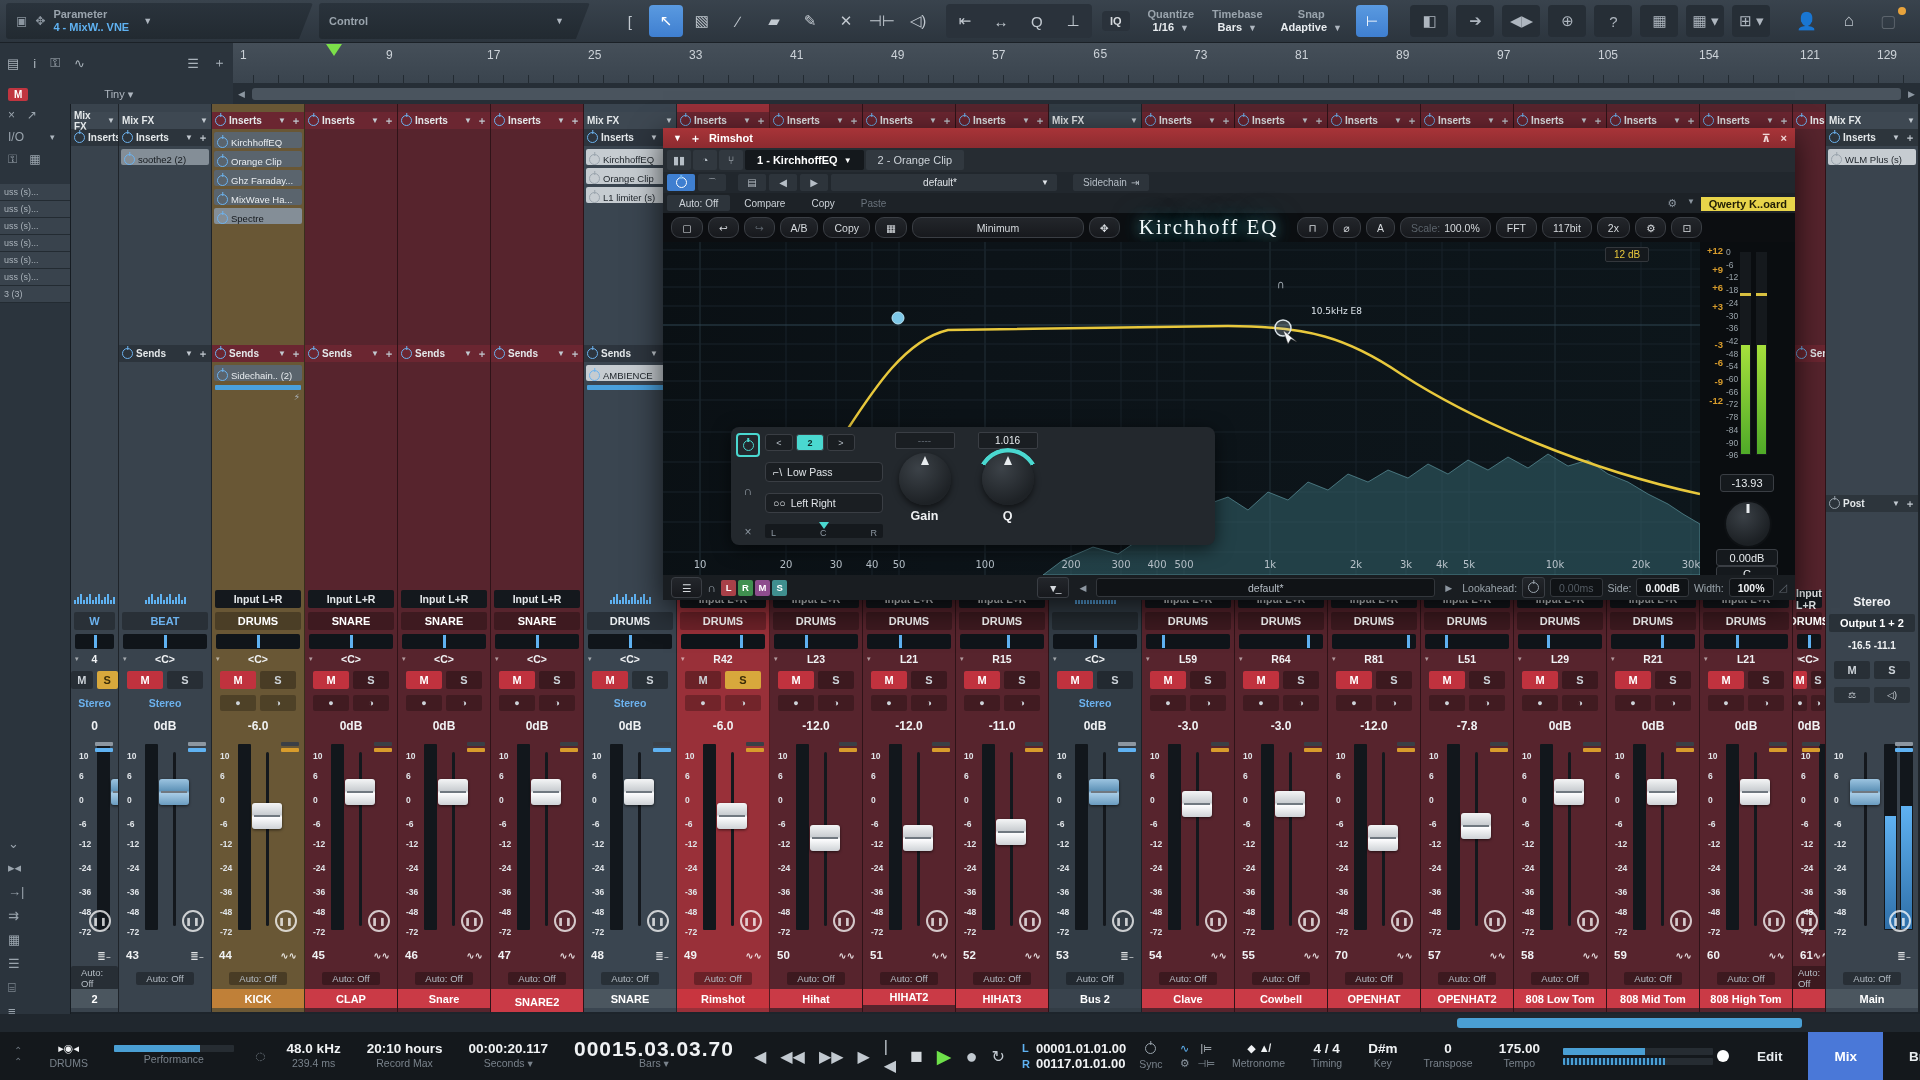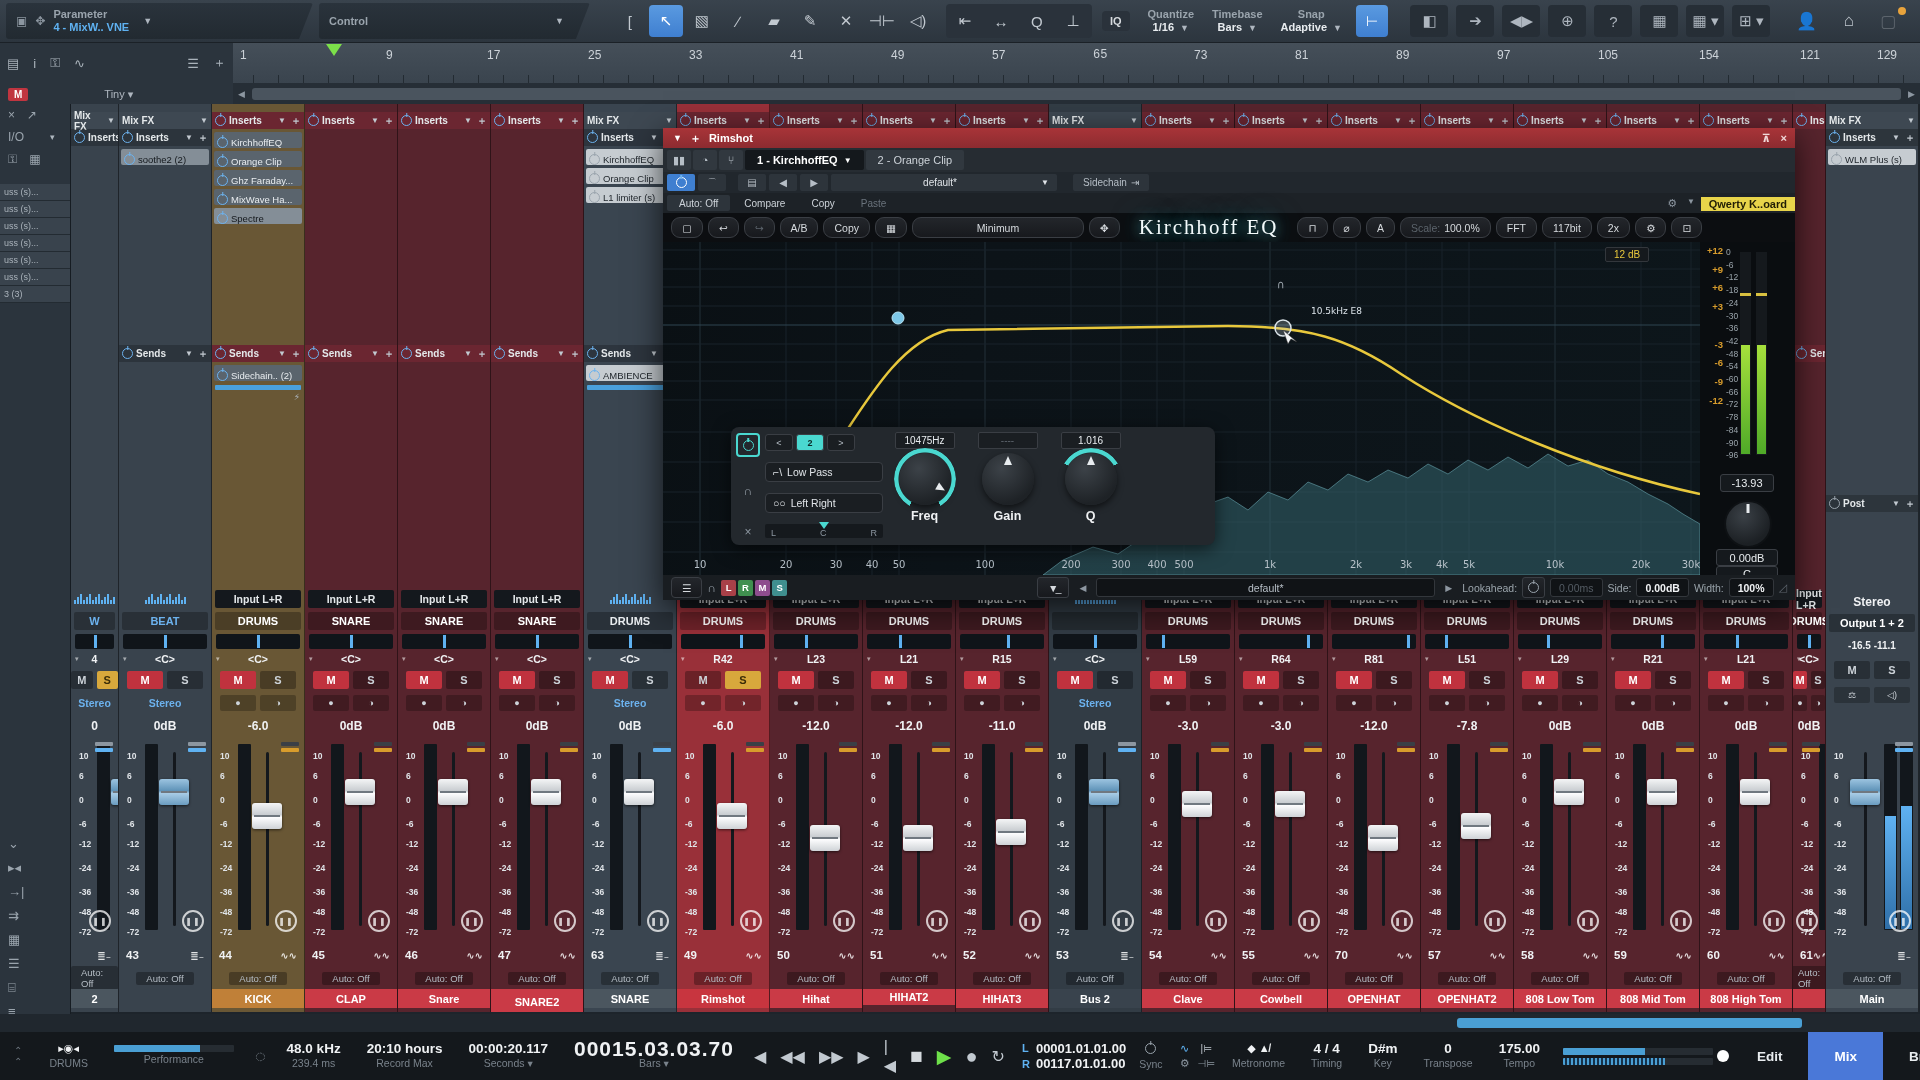--- a/index.html
+++ b/index.html
@@ -893,21 +893,21 @@
           <div class="fmeter"></div>
           <div class="ftrack" style="left: 54px;"></div>
           <div class="fhandle" style="left: 40px; top: 39px;"></div>
           <div class="miniic">
             <span style="background: rgb(58, 63, 70);"></span>
             <span style="background: rgb(95, 178, 242);"></span>
           </div>
           <div class="circ-ic">❚❚</div>
         </div>
         <div class="srow numrow" style="top: 842px; height: 18px;">
-          <span>63</span>
+          <span>48</span>
           <span class="wave-ic">≣₋</span>
         </div>
         <div class="srow autorow" style="top: 866px; height: 16px;">
           <span class="autochip">Auto: Off</span>
         </div>
         <div class="srow plate" style="top: 885px; height: 19px; background: rgb(75, 86, 95);">SNARE</div>
       </div>
       <div class="strip" style="width: 92px; background: rgb(153, 48, 57);">
         <div class="srow tabrow" style="top: 8px; height: 17px; background: rgb(107, 38, 49);">
           <span class="pwr"></span>
@@ -1920,28 +1920,20 @@
       </div>
       <div class="lcr">
         <span class="lcr-mark"></span>
         <span>L</span>
         <span>C</span>
         <span>R</span>
       </div>
     </div>
     <div id="knobs" style="display:flex">
         <div class="knobgrp">
-          <div class="kval">10475Hz</div>
-          <div class="knob">
-            <div class="karc" style="background: conic-gradient(from 210deg, rgb(74, 216, 208) 0deg, rgb(74, 216, 208) 300deg, transparent 300deg); mask: radial-gradient(circle, transparent 26px, black 27px);"></div>
-            <div class="ptr" style="transform: translate(-50%, -100%) rotate(120deg) translateY(-14px);"></div>
-          </div>
-          <div class="klabel">Freq</div>
-        </div>
-        <div class="knobgrp">
           <div class="kval dim">----</div>
           <div class="knob">
             <div class="ptr" style="transform: translate(-50%, -100%) rotate(0deg) translateY(-14px);"></div>
           </div>
           <div class="klabel">Gain</div>
         </div>
         <div class="knobgrp">
           <div class="kval">1.016</div>
           <div class="knob">
             <div class="karc" style="background: conic-gradient(from 300deg, rgb(74, 216, 208) 0deg, rgb(74, 216, 208) 120deg, transparent 120deg); mask: radial-gradient(circle, transparent 26px, black 27px);"></div>

